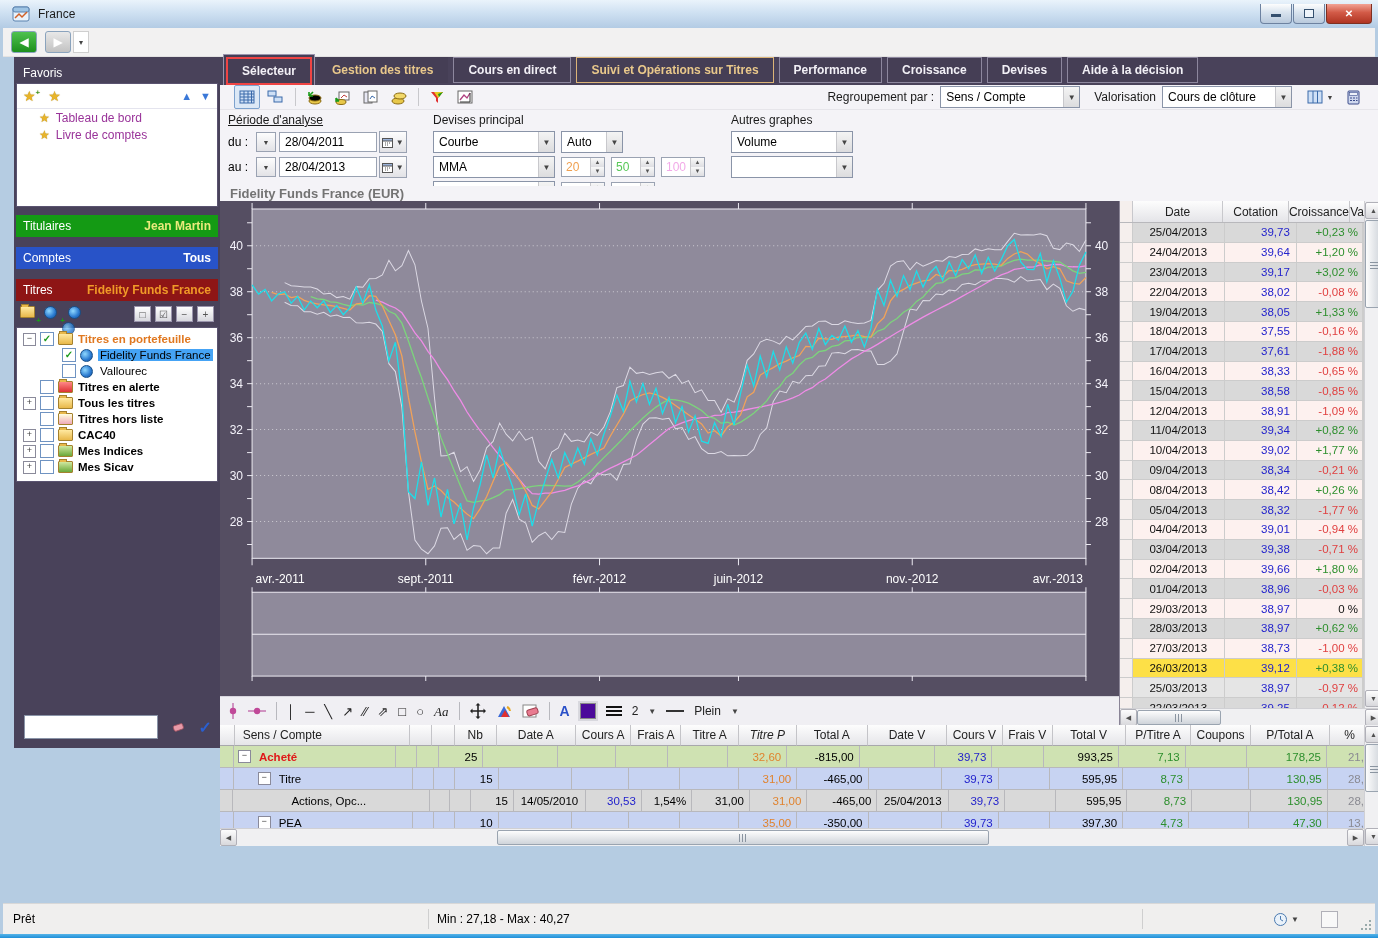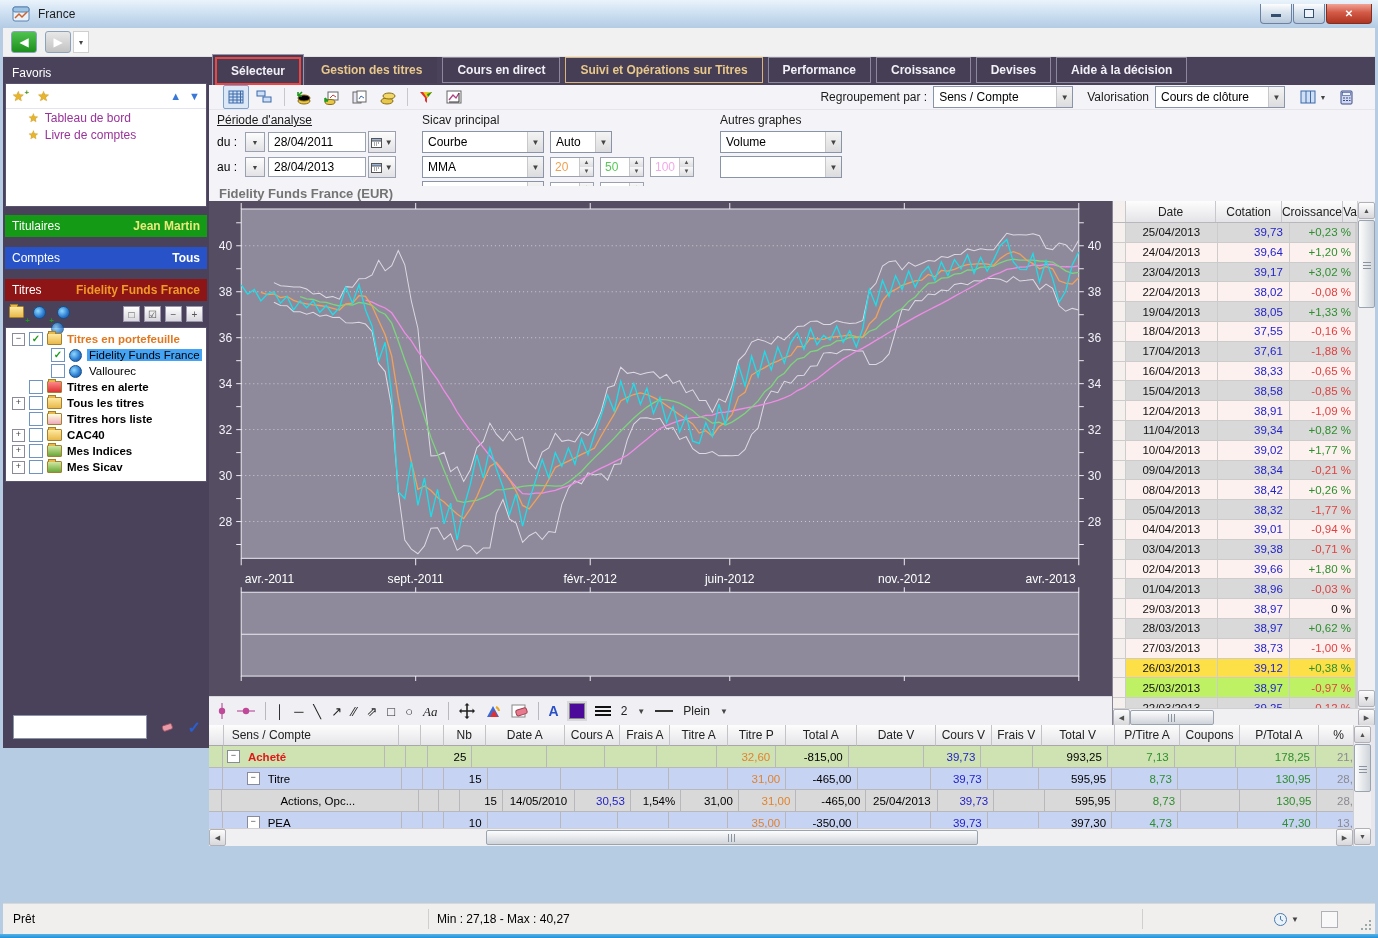--- a/index.html
+++ b/index.html
@@ -22,21 +22,21 @@
   .nav-caret{width:14px;height:20px;margin-left:2px;display:flex;align-items:center;justify-content:center;color:#444;font-size:8px;border:1px solid #cfcfcf;background:#fff;}
   .menu-item{padding:4px 14px;color:#1a1a1a;font-size:12.5px;}
   
   .tabstrip{height:34px;background:#49425a;display:flex;align-items:center;padding-left:6px;}
   .tab{height:24px;margin-right:5px;padding:0 14px;display:flex;align-items:center;background:#453e55;color:#f2f0f6;
        font-weight:bold;font-size:12px;border:1px solid #8d879e;white-space:nowrap;}
   .tab.selector{border:2px solid #ef4444;box-shadow:0 0 0 2px #453e55,0 0 0 3px #9a94ac;}
   .tab.highlight{border-color:transparent;color:#e9c88b;}
   .tab.active{border:1px solid #dcb477;color:#e9c88b;}
   
-  .mainrow{margin:0 3px;height:691px;display:flex;}
+  .mainrow{margin:0 14px;height:691px;display:flex;}
   .sidebar{width:206px;background:#49425a;display:flex;flex-direction:column;}
   .content{width:1166px;display:flex;flex-direction:column;background:#f4f3f7;}
   
   .side-head{margin:5px 2px 0 2px;height:21px;color:#fff;display:flex;align-items:center;padding:0 7px;font-size:12px;background:#49425a;}
   .fav-panel{margin:0 2px;background:#fff;height:122px;border:1px solid #5a5370;}
   .fav-tools{height:24px;display:flex;align-items:center;border-bottom:1px solid #e4e4ee;padding:0 6px;}
   .star{color:#e8b42a;font-size:14px;margin-right:8px;text-shadow:0 0 1px #9a7200;}
   .fav-spacer{flex:1;}
   .tri{font-size:11px;margin-left:8px;}
   .tri.up{color:#3a78d8;} .tri.down{color:#3a78d8;}
@@ -428,21 +428,21 @@
             <span class="mini-combo">▼</span>
             <span class="datebox">28/04/2013</span>
             <span class="calbtn"><svg width="11" height="11" viewBox="0 0 11 11">
                   <rect x="0.5" y="1.5" width="10" height="9" fill="#fff" stroke="#555"></rect>
                   <rect x="0.5" y="1.5" width="10" height="2.5" fill="#9ab2d8" stroke="#555"></rect>
                   <path d="M3 6h1M5 6h1M7 6h1M3 8h1M5 8h1" stroke="#555"></path>
                 </svg>&nbsp;▼</span>
           </div>
         </div>
         <div class="cgroup">
-          <div class="ctitle">Sicav principal</div>
+          <div class="ctitle">Devises principal</div>
           <div class="crow">
             <span class="combo" style="width:120px">
                 <span class="ctext">Courbe</span>
                 <span class="caret">▼</span>
               </span>
             <span class="combo" style="width:60px;margin-left:6px">
                 <span class="ctext">Auto</span>
                 <span class="caret">▼</span>
               </span>
           </div>
@@ -816,21 +816,21 @@
                     <div class="q-cro neg">-1,00 %</div>
                     <div class="q-va"></div>
                   </div>
                   <div class="q-row" style="background: #fde047;">
                     <div class="q-sel"></div>
                     <div class="q-date">26/03/2013</div>
                     <div class="q-cot">39,12</div>
                     <div class="q-cro pos">+0,38 %</div>
                     <div class="q-va"></div>
                   </div>
-                  <div class="q-row" style="background: #bef264;">
+                  <div class="q-row" style="background: #e5e5e5;">
                     <div class="q-sel"></div>
                     <div class="q-date">25/03/2013</div>
                     <div class="q-cot">38,97</div>
                     <div class="q-cro neg">-0,97 %</div>
                     <div class="q-va"></div>
                   </div>
                   <div class="q-row" style="background: rgb(217, 217, 217);">
                     <div class="q-sel"></div>
                     <div class="q-date">22/03/2013</div>
                     <div class="q-cot">39,25</div>
@@ -865,21 +865,21 @@
             <div class="ops-header" id="ops-header">
                 <div style="width: 14px;"></div>
                 <div class="h-label" style="width: 170px;">Sens / Compte</div>
                 <div style="width: 22px;"></div>
                 <div style="width: 22px;"></div>
                 <div style="width: 42px;">Nb</div>
                 <div style="width: 80px;">Date A</div>
                 <div style="width: 56px;">Cours A</div>
                 <div style="width: 50px;">Frais A</div>
                 <div style="width: 58px;">Titre A</div>
-                <div style="width: 58px;">Titre P</div>
+                <div style="width: 58px; font-style: italic;">Titre P</div>
                 <div style="width: 72px;">Total A</div>
                 <div style="width: 80px;">Date V</div>
                 <div style="width: 56px;">Cours V</div>
                 <div style="width: 50px;">Frais V</div>
                 <div style="width: 74px;">Total V</div>
                 <div style="width: 66px;">P/Titre A</div>
                 <div style="width: 60px;">Coupons</div>
                 <div style="width: 80px;">P/Total A</div>
                 <div style="width: 40px;">%</div>
               </div>

